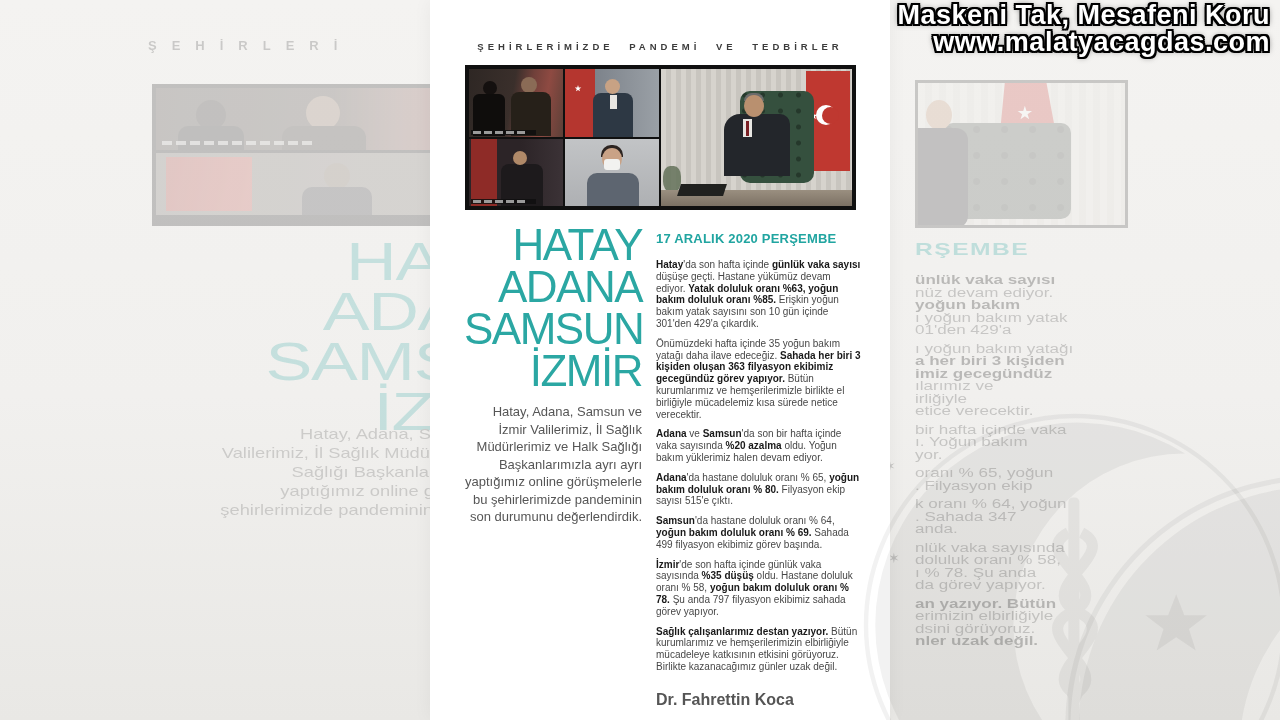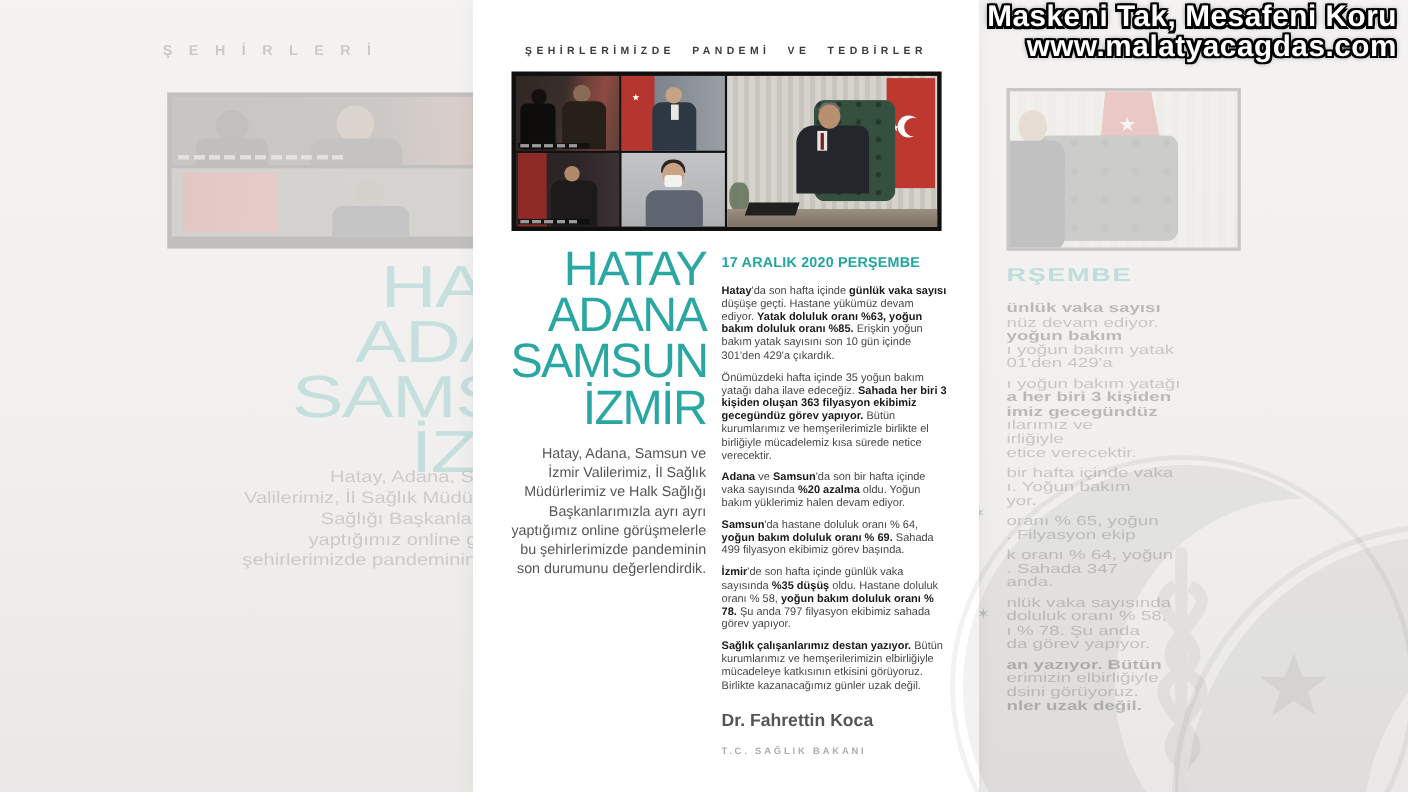--- a/index.html
+++ b/index.html
@@ -278,20 +278,21 @@
           <div>SAMSUN</div>
           <div>İZMİR</div>
         </div>
         <div class="intro">Hatay, Adana, Samsun ve İzmir Valilerimiz, İl Sağlık Müdürlerimiz ve Halk Sağlığı Başkanlarımızla ayrı ayrı yaptığımız online görüşmelerle bu şehirlerimizde pandeminin son durumunu değerlendirdik.</div>
       </div>
       <div class="col-right">
         <div class="date">17 ARALIK 2020 PERŞEMBE</div>
         <p class="para"><b>Hatay</b><span>'da son hafta içinde </span><b>günlük vaka sayısı</b><span> düşüşe geçti. Hastane yükümüz devam ediyor. </span><b>Yatak doluluk oranı %63, yoğun bakım doluluk oranı %85.</b><span> Erişkin yoğun bakım yatak sayısını son 10 gün içinde 301'den 429'a çıkardık.</span></p>
         <p class="para"><span>Önümüzdeki hafta içinde 35 yoğun bakım yatağı daha ilave edeceğiz. </span><b>Sahada her biri 3 kişiden oluşan 363 filyasyon ekibimiz gecegündüz görev yapıyor.</b><span> Bütün kurumlarımız ve hemşerilerimizle birlikte el birliğiyle mücadelemiz kısa sürede netice verecektir.</span></p>
         <p class="para"><b>Adana</b><span> ve </span><b>Samsun</b><span>'da son bir hafta içinde vaka sayısında </span><b>%20 azalma</b><span> oldu. Yoğun bakım yüklerimiz halen devam ediyor.</span></p>
+        <p class="para"><b>Adana</b><span>'da hastane doluluk oranı % 65, </span><b>yoğun bakım doluluk oranı % 80.</b><span> Filyasyon ekip sayısı 515'e çıktı.</span></p>
         <p class="para"><b>Samsun</b><span>'da hastane doluluk oranı % 64, </span><b>yoğun bakım doluluk oranı % 69.</b><span> Sahada 499 filyasyon ekibimiz görev başında.</span></p>
         <p class="para"><b>İzmir</b><span>'de son hafta içinde günlük vaka sayısında </span><b>%35 düşüş</b><span> oldu. Hastane doluluk oranı % 58, </span><b>yoğun bakım doluluk oranı % 78.</b><span> Şu anda 797 filyasyon ekibimiz sahada görev yapıyor.</span></p>
         <p class="para"><b>Sağlık çalışanlarımız destan yazıyor.</b><span> Bütün kurumlarımız ve hemşerilerimizin elbirliğiyle mücadeleye katkısının etkisini görüyoruz. Birlikte kazanacağımız günler uzak değil.</span></p>
         <div class="sig-name">Dr. Fahrettin Koca</div>
         <div class="sig-title">T.C. SAĞLIK BAKANI</div>
       </div>
     </div>
   </div>
 
   <div class="watermark">

